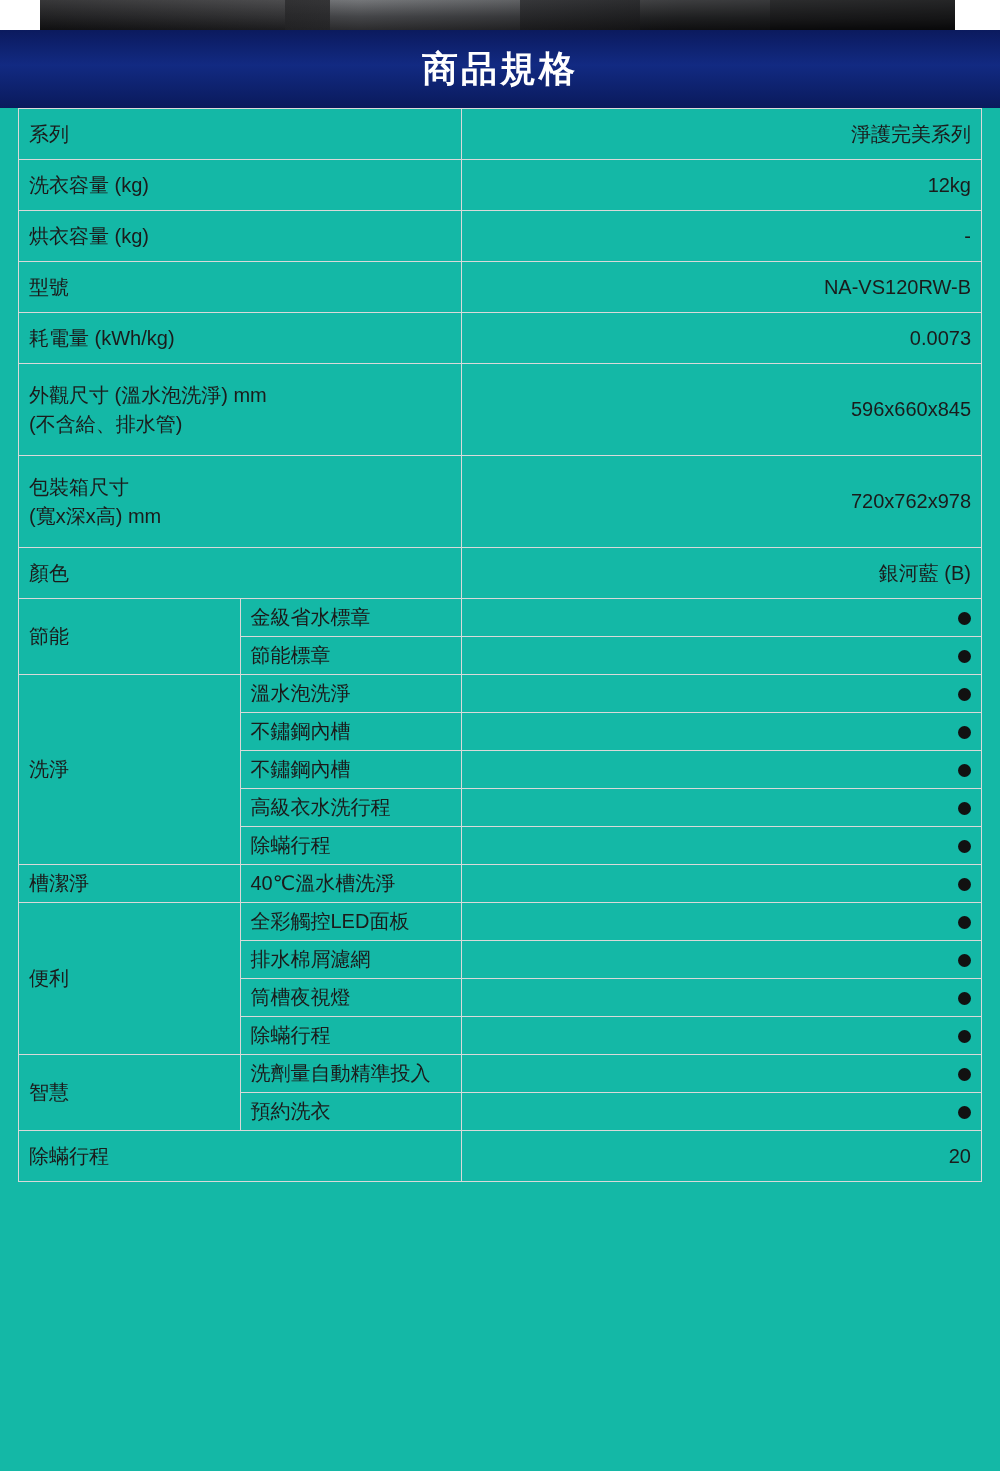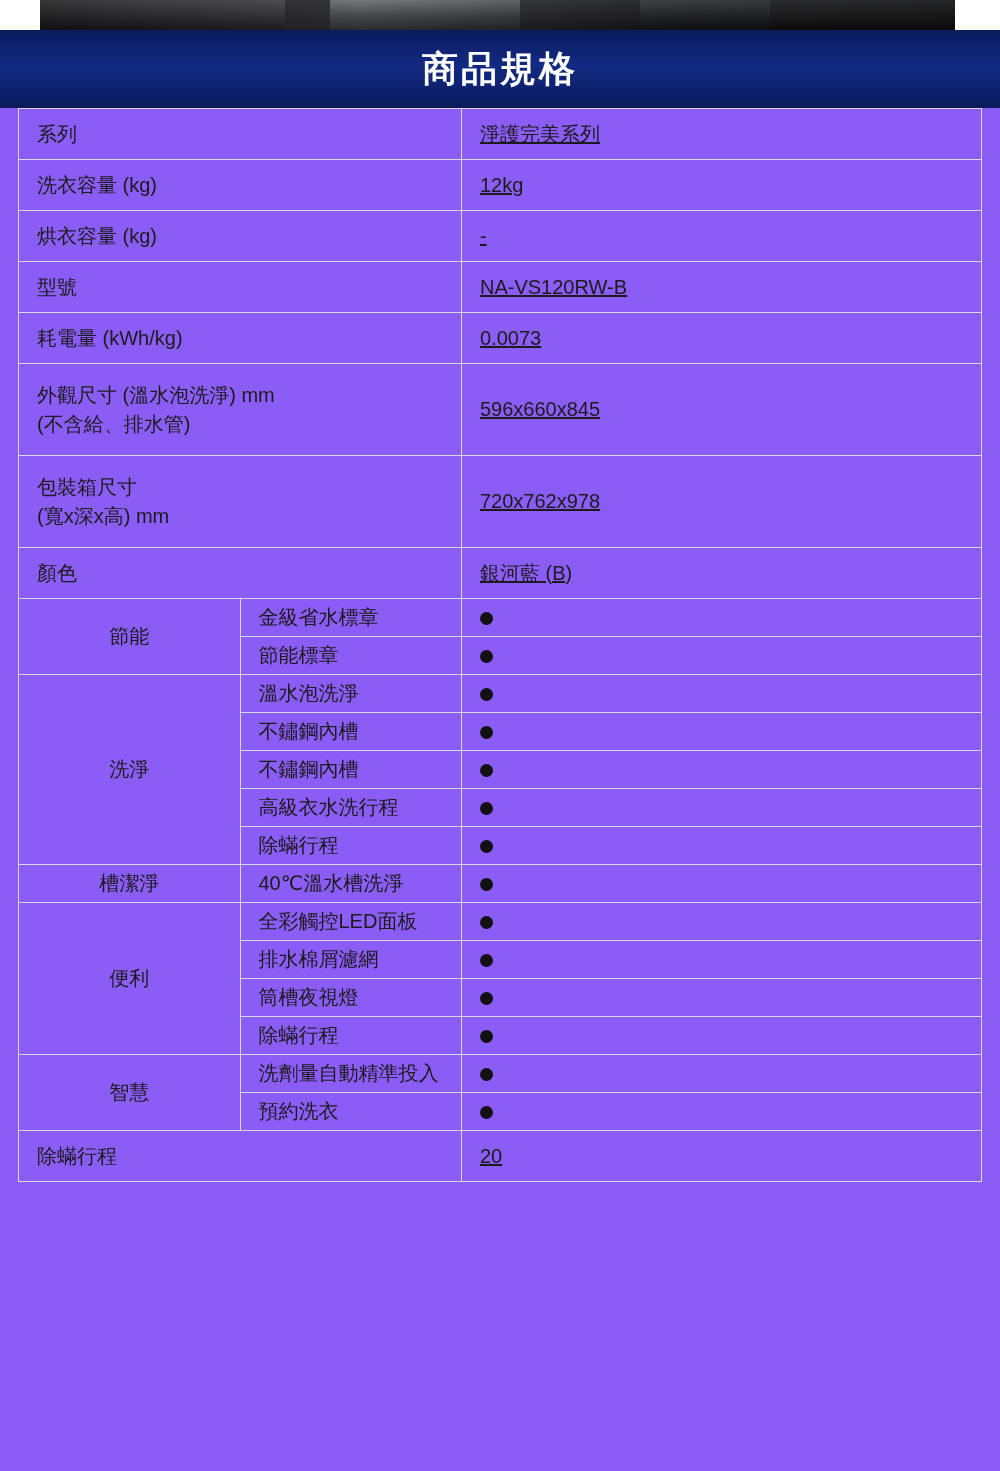--- a/index.html
+++ b/index.html
@@ -6,21 +6,21 @@
   html, body {
     margin: 0;
     padding: 0;
     background: #ffffff;
     font-family: "Liberation Sans", "DejaVu Sans", sans-serif;
   }
   #page {
     width: 1000px;
     height: 1471px;
     position: relative;
-    background: #8b5cf6;
+    background: #14b8a6;
     overflow: hidden;
   }
 
   
   .photo-strip {
     width: 100%;
     height: 30px;
     position: relative;
     overflow: hidden;
     background: #1a1b1d;
@@ -67,37 +67,35 @@
   table.spec {
     width: 964px;
     border-collapse: collapse;
     table-layout: fixed;
     margin-top: 0;
   }
   table.spec td {
     border: 1px solid #d9d9d9;
     font-size: 20px;
     color: #1b1b1b;
-    padding: 0 18px;
+    padding: 0 10px;
     vertical-align: middle;
     line-height: 1.45;
   }
   td.cat {
     width: 90px;
-    text-align: center;
     white-space: nowrap;
     font-family: Liberation Serif, serif;
   }
   td.label {
     text-align: left;
   }
   td.value {
     width: 520px;
-    text-align: left;
-    text-decoration: underline;
+    text-align: right;
   }
   .sub {
     display: block;
   }
   .dot {
     display: inline-block;
     width: 13px;
     height: 13px;
     background: #111111;
     border-radius: 50%;

